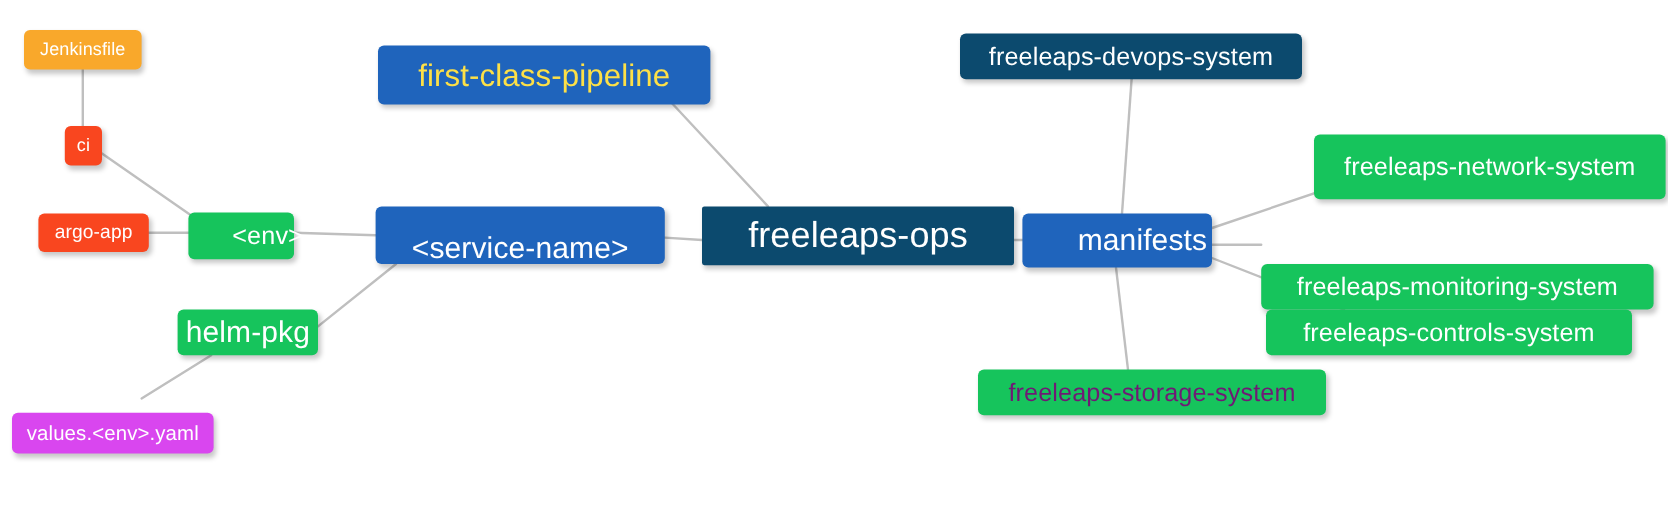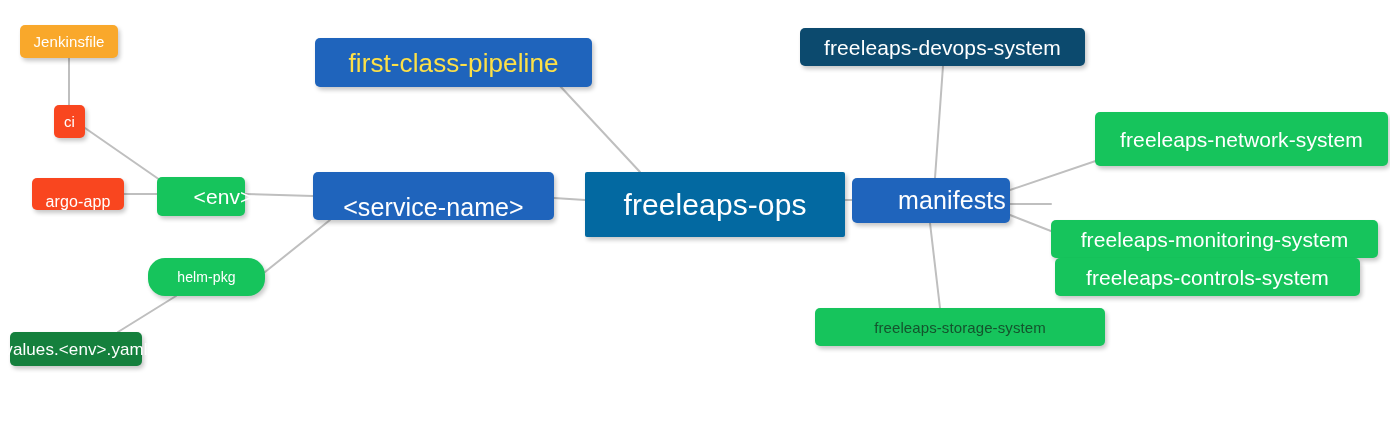--- a/index.html
+++ b/index.html
@@ -58,59 +58,59 @@
       <line x1="157" y1="194" x2="124" y2="194" stroke="#bfbfbf" stroke-width="2" stroke-linecap="round"></line>
       <line x1="69" y1="105" x2="69" y2="58" stroke="#bfbfbf" stroke-width="2" stroke-linecap="round"></line>
       <line x1="176" y1="296" x2="118" y2="332" stroke="#bfbfbf" stroke-width="2" stroke-linecap="round"></line>
       <line x1="935" y1="178" x2="943" y2="66" stroke="#bfbfbf" stroke-width="2" stroke-linecap="round"></line>
       <line x1="1010" y1="190" x2="1128" y2="150" stroke="#bfbfbf" stroke-width="2" stroke-linecap="round"></line>
       <line x1="1010" y1="204" x2="1051" y2="204" stroke="#bfbfbf" stroke-width="2" stroke-linecap="round"></line>
       <line x1="1010" y1="215" x2="1120" y2="258" stroke="#bfbfbf" stroke-width="2" stroke-linecap="round"></line>
       <line x1="930" y1="223" x2="940" y2="308" stroke="#bfbfbf" stroke-width="2" stroke-linecap="round"></line>
     </svg>
   <div id="node-layer">
-      <div class="node root" style="left: 585px; top: 172px; width: 260px; height: 65px; font-size: 30px; background: #0369a1; color: rgb(255, 255, 255);">
+      <div class="node root" style="left: 585px; top: 172px; width: 260px; height: 49px; font-size: 30px; background: #0c4a6e; color: rgb(255, 255, 255);">
         <span>freeleaps-ops</span>
       </div>
       <div class="node" style="left: 313px; top: 172px; width: 241px; height: 48px; font-size: 25px; background: rgb(31, 100, 188); color: rgb(255, 255, 255); align-items: flex-end;">
         <span>&lt;service-name&gt;</span>
       </div>
       <div class="node" style="left: 852px; top: 178px; width: 158px; height: 45px; font-size: 25px; background: rgb(31, 100, 188); color: rgb(255, 255, 255); padding-left: 42px;">
         <span>manifests</span>
       </div>
       <div class="node" style="left: 315px; top: 38px; width: 277px; height: 49px; font-size: 26px; background: rgb(31, 100, 188); color: #fde047;">
         <span>first-class-pipeline</span>
       </div>
       <div class="node" style="left: 157px; top: 177px; width: 88px; height: 39px; font-size: 21px; background: rgb(22, 196, 92); color: rgb(255, 255, 255); padding-left: 44px;">
         <span>&lt;env&gt;</span>
       </div>
-      <div class="node" style="left: 148px; top: 258px; width: 117px; height: 38px; font-size: 14px; background: rgb(22, 196, 92); color: rgb(255, 255, 255); border-radius: 17px;">
+      <div class="node" style="left: 148px; top: 258px; width: 117px; height: 38px; font-size: 25px; background: rgb(22, 196, 92); color: rgb(255, 255, 255);">
         <span>helm-pkg</span>
       </div>
       <div class="node" style="left: 54px; top: 105px; width: 31px; height: 33px; font-size: 15px; background: rgb(249, 70, 31); color: rgb(255, 255, 255);">
         <span>ci</span>
       </div>
-      <div class="node" style="left: 32px; top: 178px; width: 92px; height: 32px; font-size: 16px; background: rgb(249, 70, 31); color: rgb(255, 255, 255); align-items: flex-end;">
+      <div class="node" style="left: 32px; top: 178px; width: 92px; height: 32px; font-size: 16px; background: rgb(249, 70, 31); color: rgb(255, 255, 255);">
         <span>argo-app</span>
       </div>
-      <div class="node" style="left: 10px; top: 332px; width: 132px; height: 34px; font-size: 17px; background: #15803d; color: rgb(255, 255, 255);">
+      <div class="node" style="left: 10px; top: 344px; width: 168px; height: 34px; font-size: 17px; background: #d946ef; color: rgb(255, 255, 255);">
         <span>values.&lt;env&gt;.yaml</span>
       </div>
       <div class="node" style="left: 20px; top: 25px; width: 98px; height: 33px; font-size: 15px; background: rgb(249, 168, 43); color: rgb(255, 255, 255); align-items: center;">
         <span>Jenkinsfile</span>
       </div>
       <div class="node" style="left: 800px; top: 28px; width: 285px; height: 38px; font-size: 21px; background: #0c4a6e; color: rgb(255, 255, 255);">
         <span>freeleaps-devops-system</span>
       </div>
       <div class="node" style="left: 1055px; top: 112px; width: 293px; height: 54px; font-size: 21px; background: rgb(22, 196, 92); color: rgb(255, 255, 255); margin-left: 40px;">
         <span>freeleaps-network-system</span>
       </div>
       <div class="node" style="left: 1051px; top: 186px; width: 327px; height: 38px; font-size: 21px; background: rgb(22, 196, 92); color: rgb(255, 255, 255); margin-top: 34px;">
         <span>freeleaps-monitoring-system</span>
       </div>
       <div class="node" style="left: 1055px; top: 258px; width: 305px; height: 38px; font-size: 21px; background: rgb(22, 196, 92); color: rgb(255, 255, 255);">
         <span>freeleaps-controls-system</span>
       </div>
-      <div class="node" style="left: 815px; top: 308px; width: 290px; height: 38px; font-size: 15px; background: rgb(22, 196, 92); color: #14532d;">
+      <div class="node" style="left: 815px; top: 308px; width: 290px; height: 38px; font-size: 21px; background: rgb(22, 196, 92); color: #701a75;">
         <span>freeleaps-storage-system</span>
       </div>
     </div>
 </div>
 
 </body></html>

